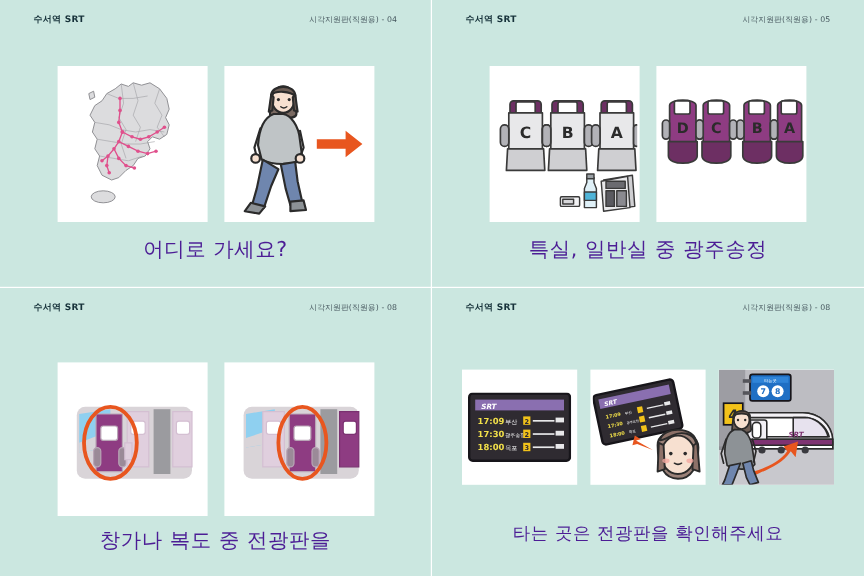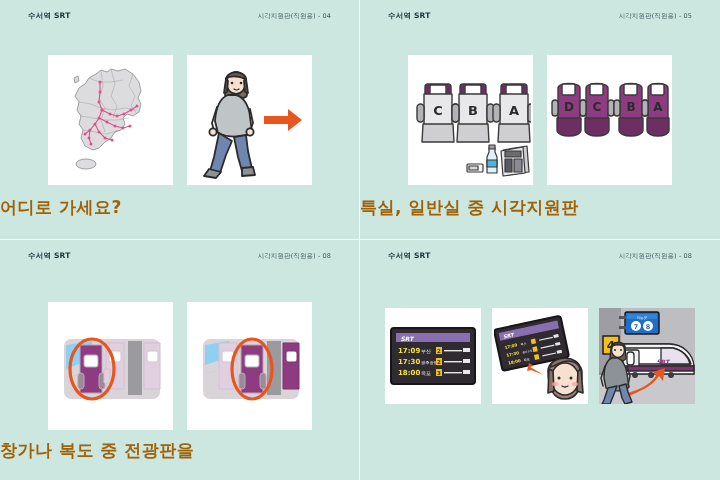--- a/index.html
+++ b/index.html
@@ -51,24 +51,24 @@
   }
   .card {
     background: #ffffff;
     box-sizing: border-box;
     display: flex; align-items: center; justify-content: center;
     overflow: hidden;
   }
   .caption {
     position: absolute;
     left: 0; right: 0;
-    text-align: left;
+    text-align: center;
     font-size: 17px;
-    font-weight: bold;
-    color: #a16207;
+    font-weight: normal;
+    color: #4c1d95;
     letter-spacing: .5px;
   }
   .caption.small { font-size: 14.5px; }
   svg { display: block; }
 </style>
 </head>
 <body>
 
 <div class="sheet">
 
@@ -259,21 +259,21 @@
           <g font-size="12" font-weight="bold" fill="#2b2b2b" text-anchor="middle" font-family="DejaVu Sans, sans-serif">
             <text x="19" y="55">D</text>
             <text x="47" y="55">C</text>
             <text x="81" y="55">B</text>
             <text x="108" y="55">A</text>
           </g>
         </svg>
       </div>
     </div>
 
-    <div class="caption" style="top:196px;">특실, 일반실 중 시각지원판</div>
+    <div class="caption" style="top:196px;">특실, 일반실 중 광주송정</div>
   </div>
 
   <div class="panel b-right">
     <div class="hdr">
       <div class="hdr-left">수서역 SRT</div>
       <div class="hdr-right">시각지원판(직원용) - 08</div>
     </div>
 
     <div class="imgrow" style="top:62px; gap:14px;">
 
@@ -472,15 +472,16 @@
             <path d="M20 78 L23 90 L26 96 L33 94 L29 84 L27 76 Z" fill="#6f86ae"></path>
           </g>
           <g fill="#2b2b2b">
             <circle cx="16" cy="42" r="1"></circle>
               <circle cx="22" cy="42" r="1"></circle>
           </g>
         </svg>
       </div>
     </div>
 
+    <div class="caption small" style="top:auto; bottom:26px;">타는 곳은 전광판을 확인해주세요</div>
   </div>
 
 </div>
 
 </body></html>

